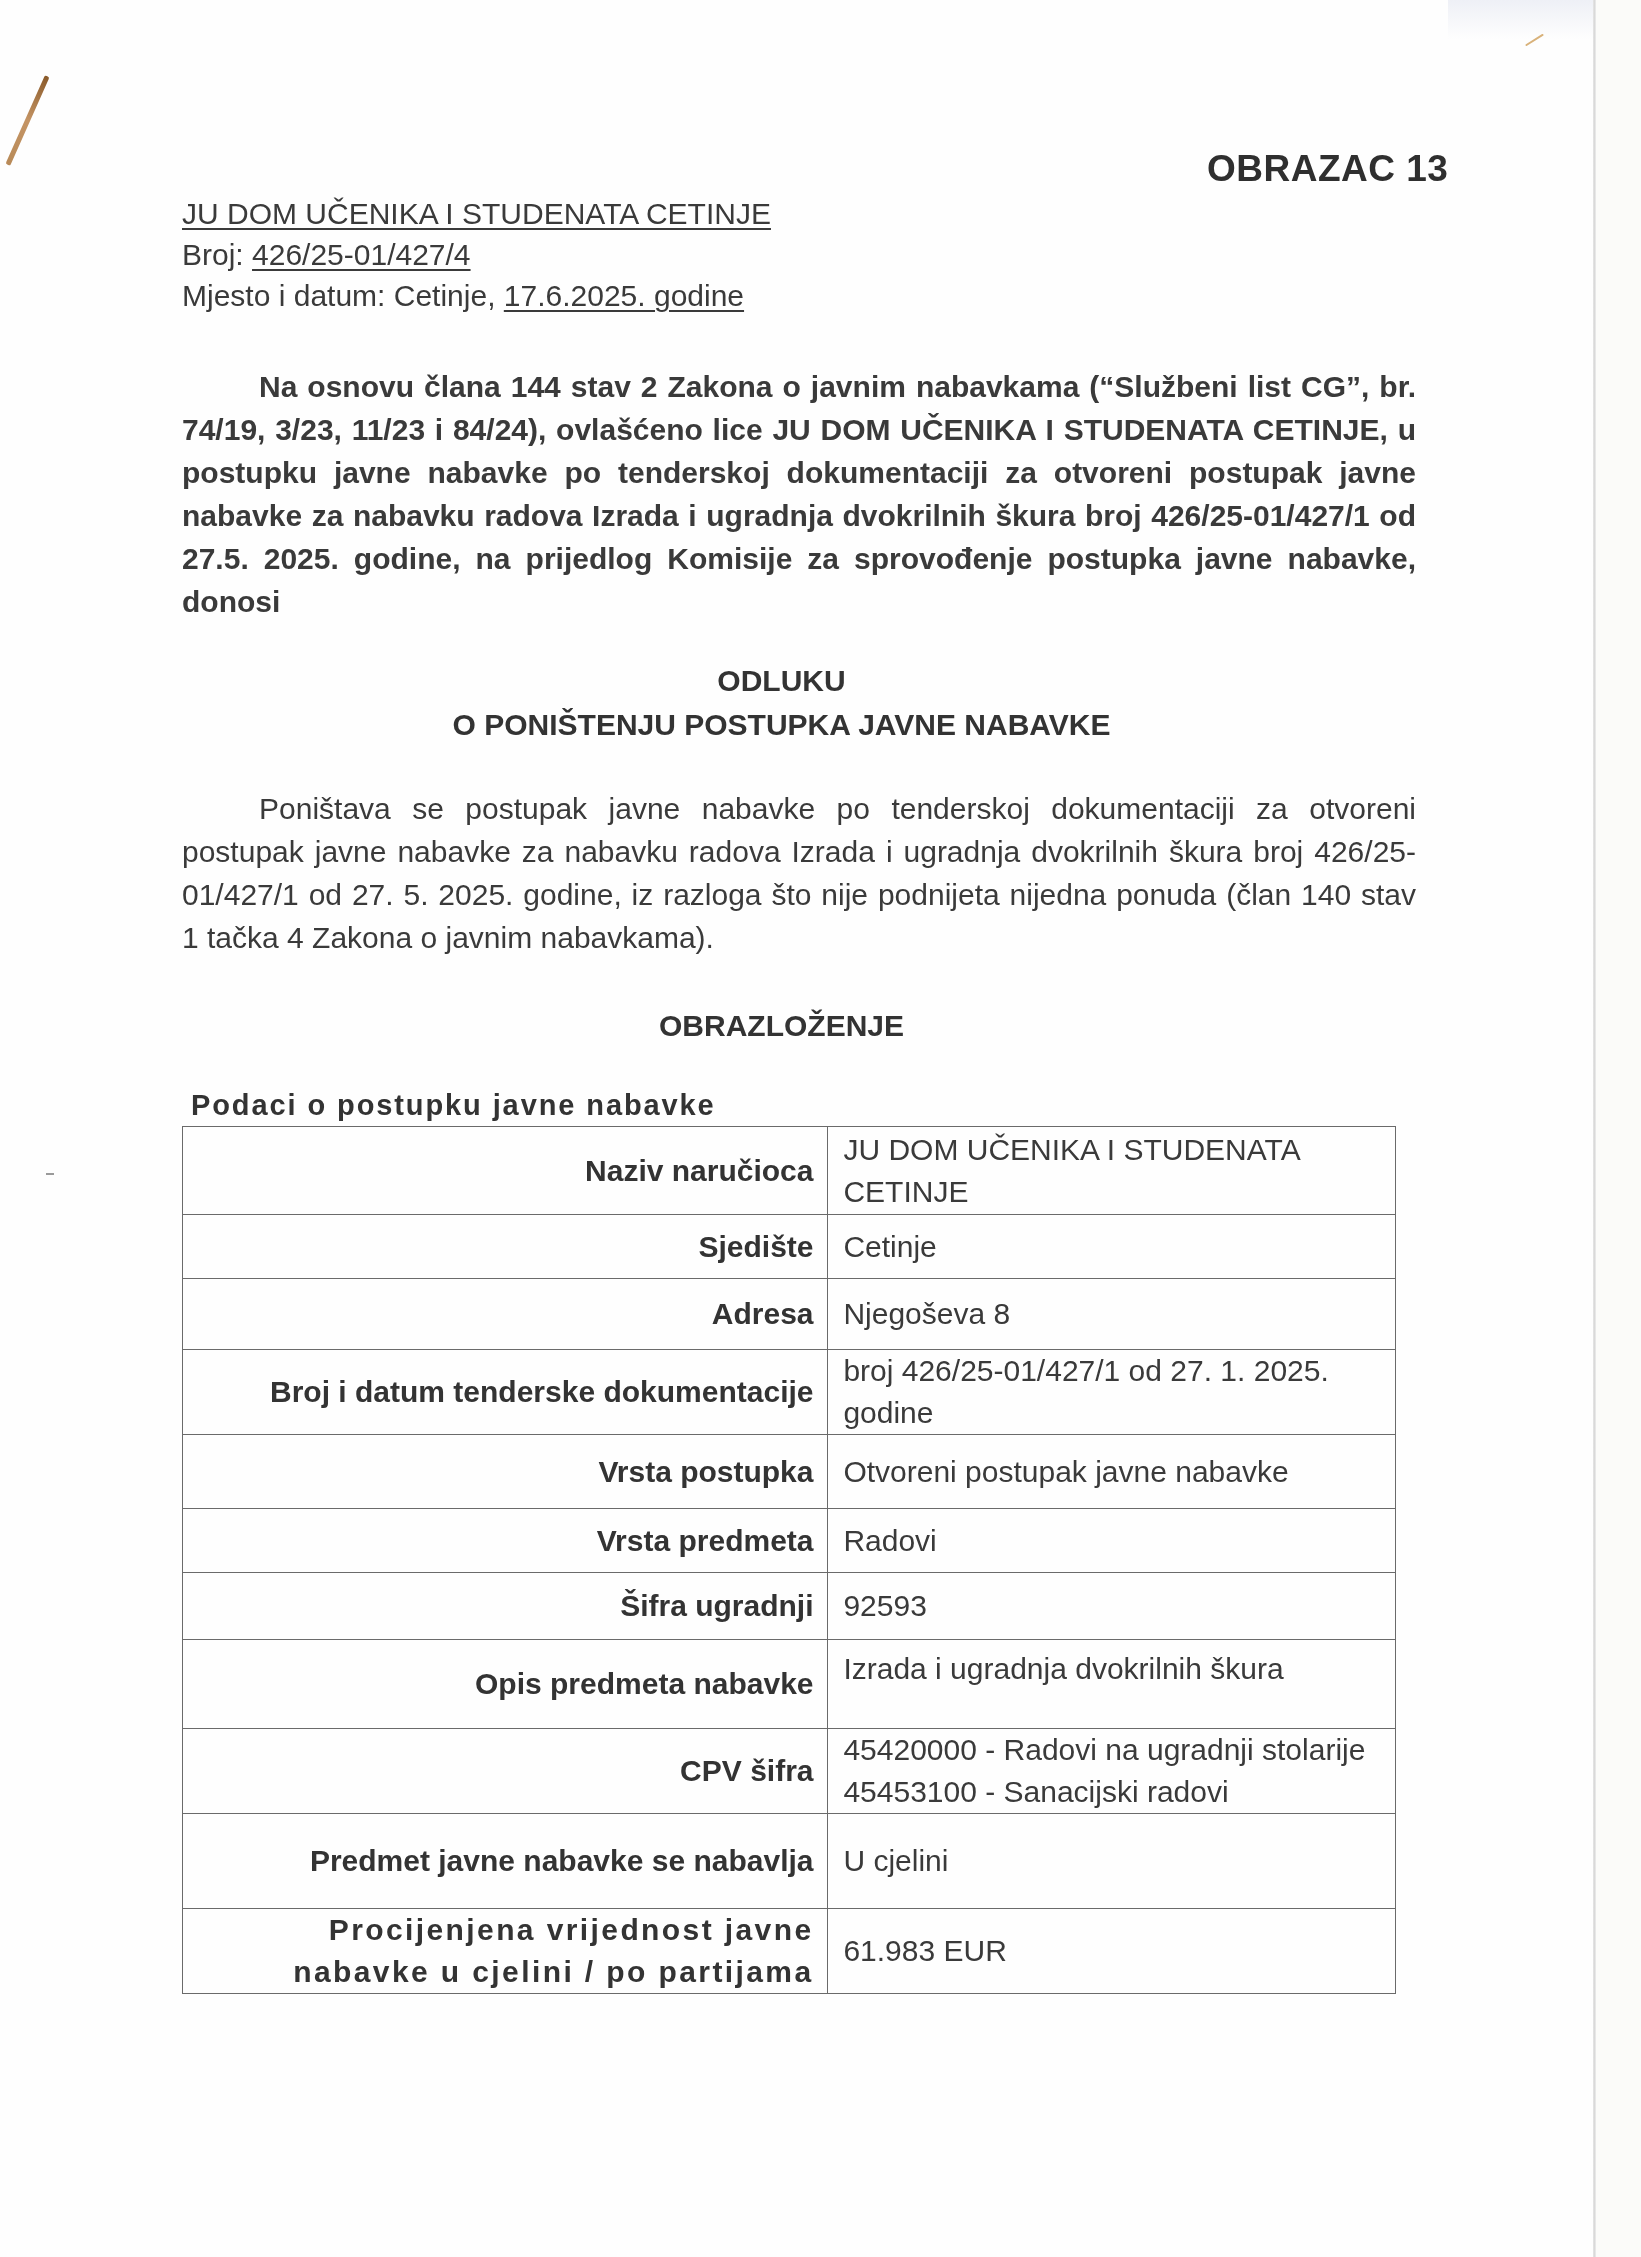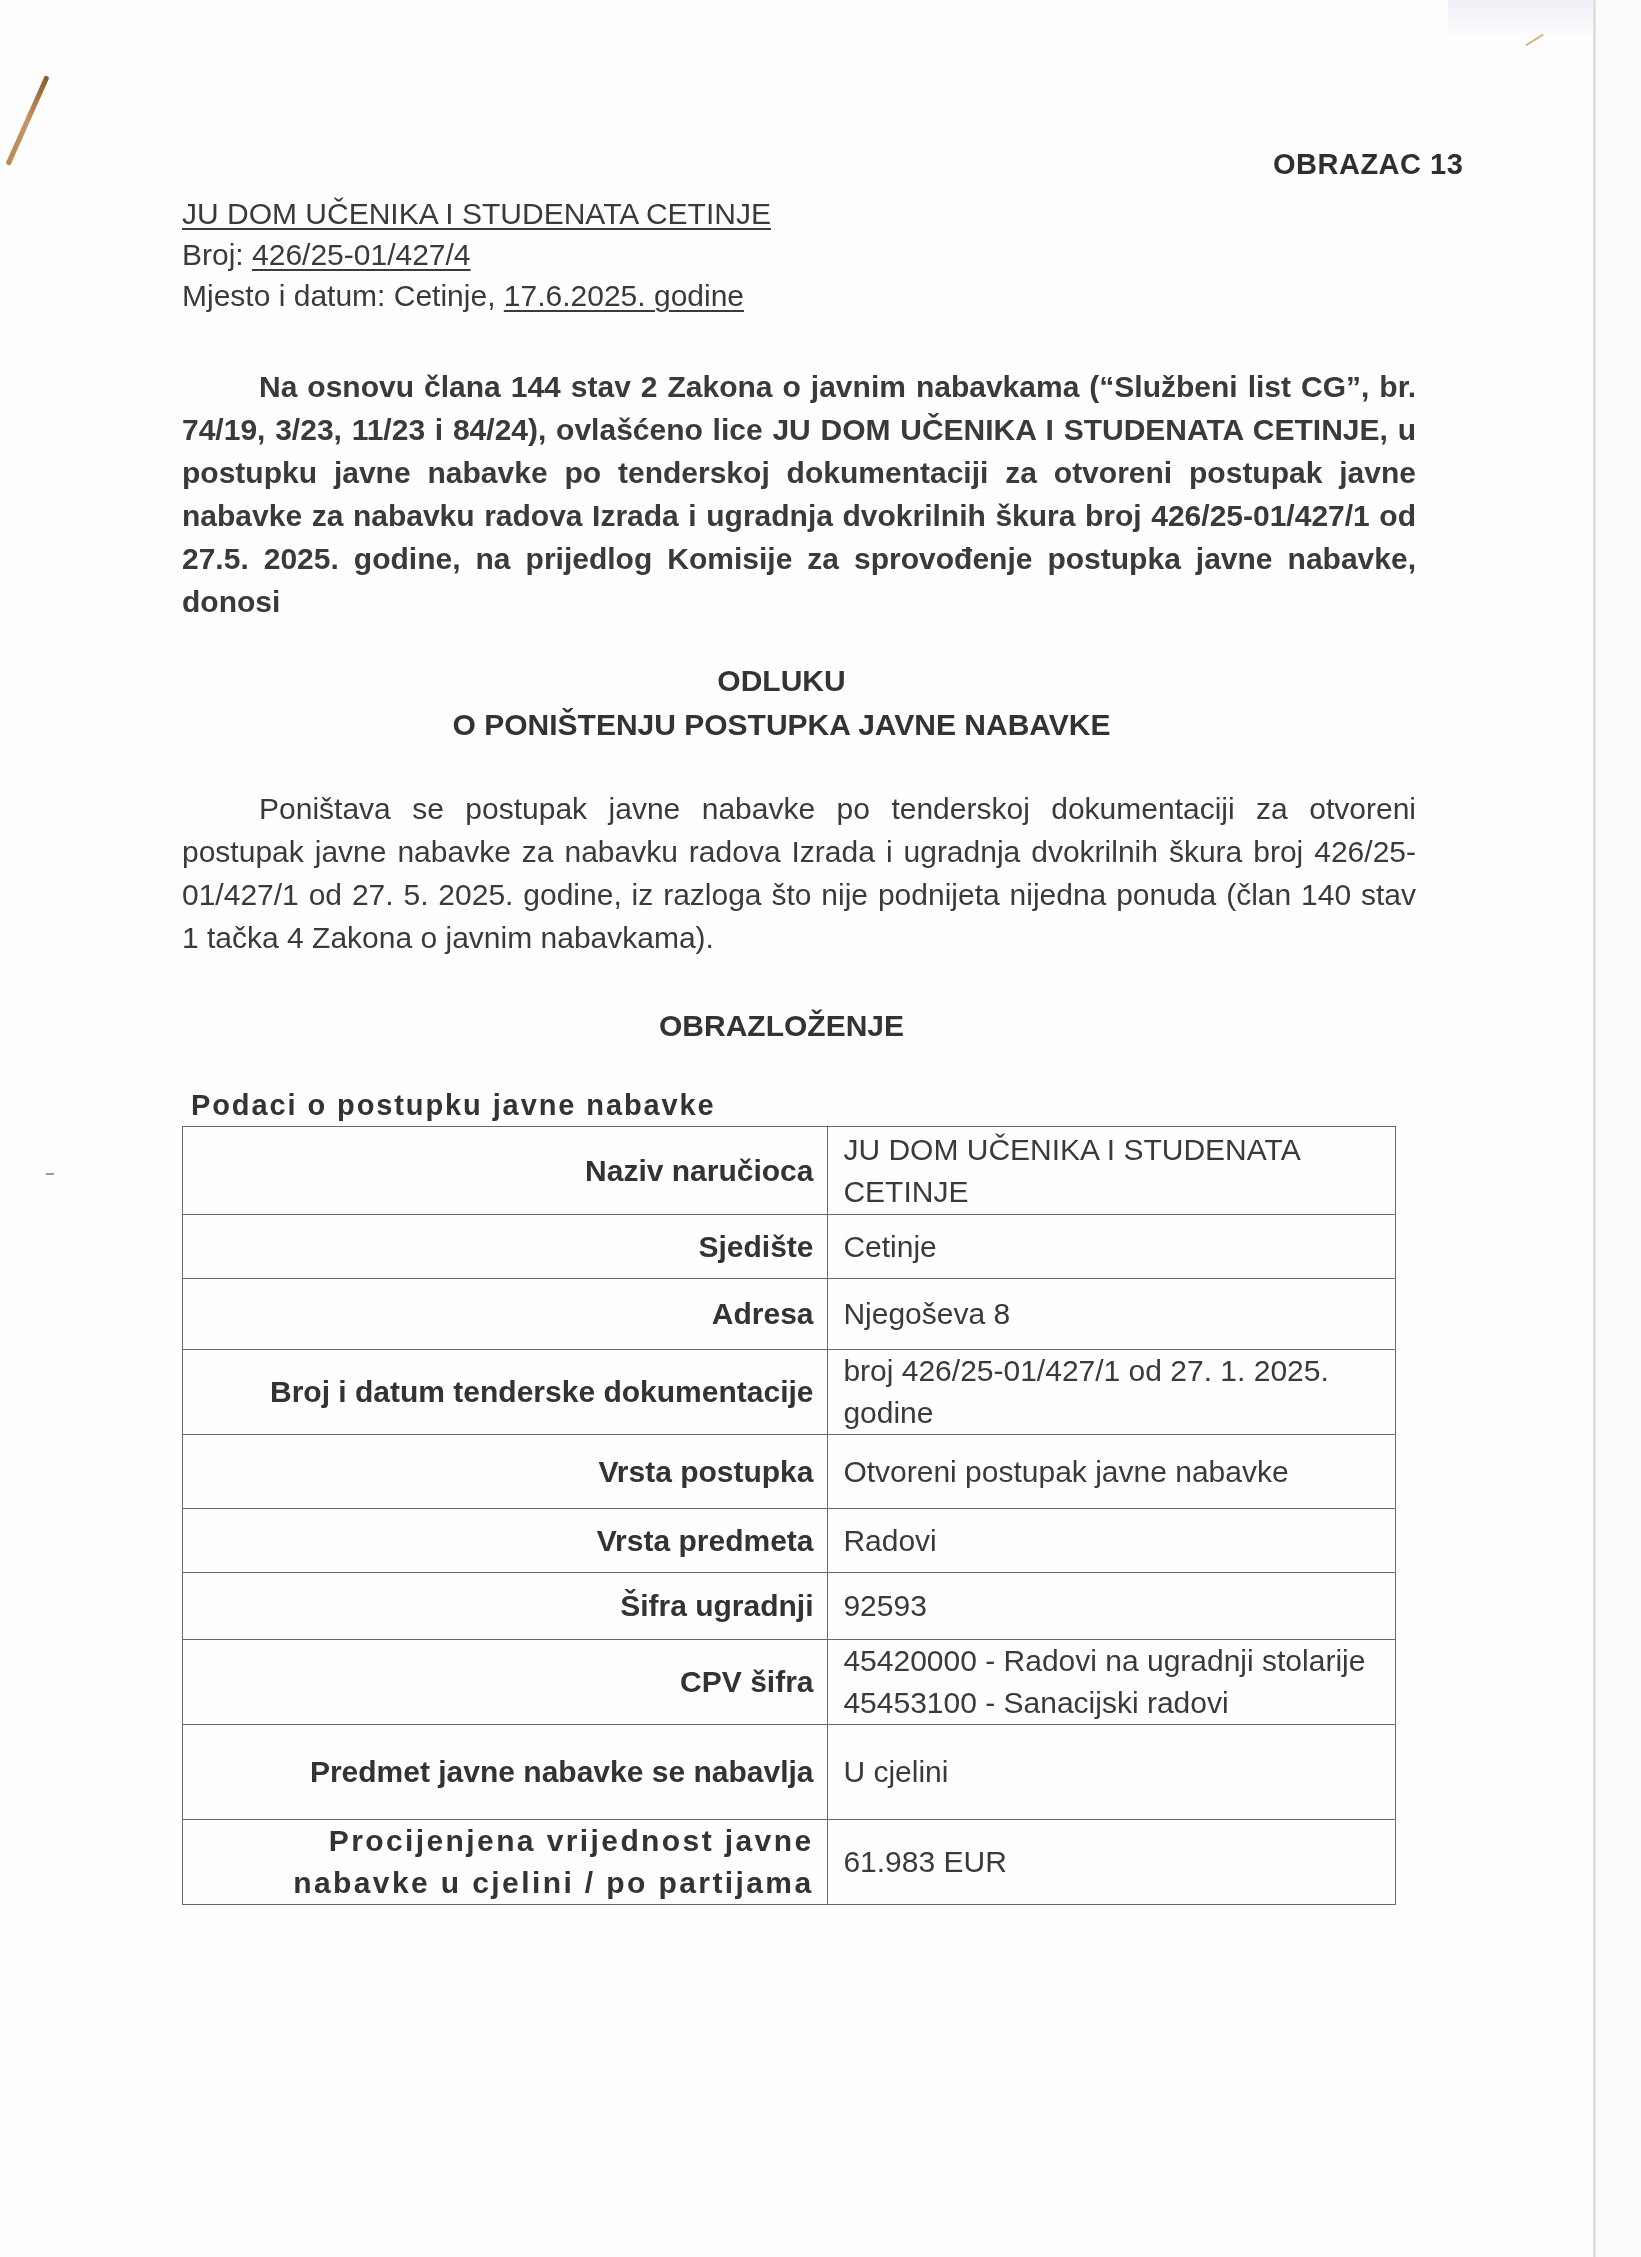--- a/index.html
+++ b/index.html
@@ -58,22 +58,22 @@
       border-radius: 1px;
     }
     .margin-dash {
       position: absolute;
       left: 46px; top: 1173px;
       width: 7.7px; height: 1.9px;
       background: #9a9a9a;
     }
     .form-label {
       position: absolute;
-      left: 1273px; top: 148px;
-      font-size: 29px;
+      left: 1207px; top: 148px;
+      font-size: 37px;
       font-weight: bold;
       letter-spacing: 0.5px;
       color: #2f2f2f;
     }
     .header-block {
       position: absolute;
       left: 182px; top: 193px;
       font-size: 30px;
       line-height: 41px;
       color: #3a3a3a;
@@ -210,20 +210,24 @@
         <td class="v">Otvoreni postupak javne nabavke</td>
       </tr>
       <tr style="height:64px">
         <td class="k">Vrsta predmeta</td>
         <td class="v">Radovi</td>
       </tr>
       <tr style="height:67px">
         <td class="k">Šifra ugradnji</td>
         <td class="v">92593</td>
       </tr>
+      <tr style="height:89px">
+        <td class="k">Opis predmeta nabavke</td>
+        <td class="v top">Izrada i ugradnja dvokrilnih škura</td>
+      </tr>
       <tr style="height:85px">
         <td class="k">CPV šifra</td>
         <td class="v">45420000 - Radovi na ugradnji stolarije 45453100 - Sanacijski radovi</td>
       </tr>
       <tr style="height:95px">
         <td class="k">Predmet javne nabavke se nabavlja</td>
         <td class="v">U cjelini</td>
       </tr>
       <tr style="height:85px">
         <td class="k spaced">Procijenjena vrijednost javne nabavke u cjelini / po partijama</td>

